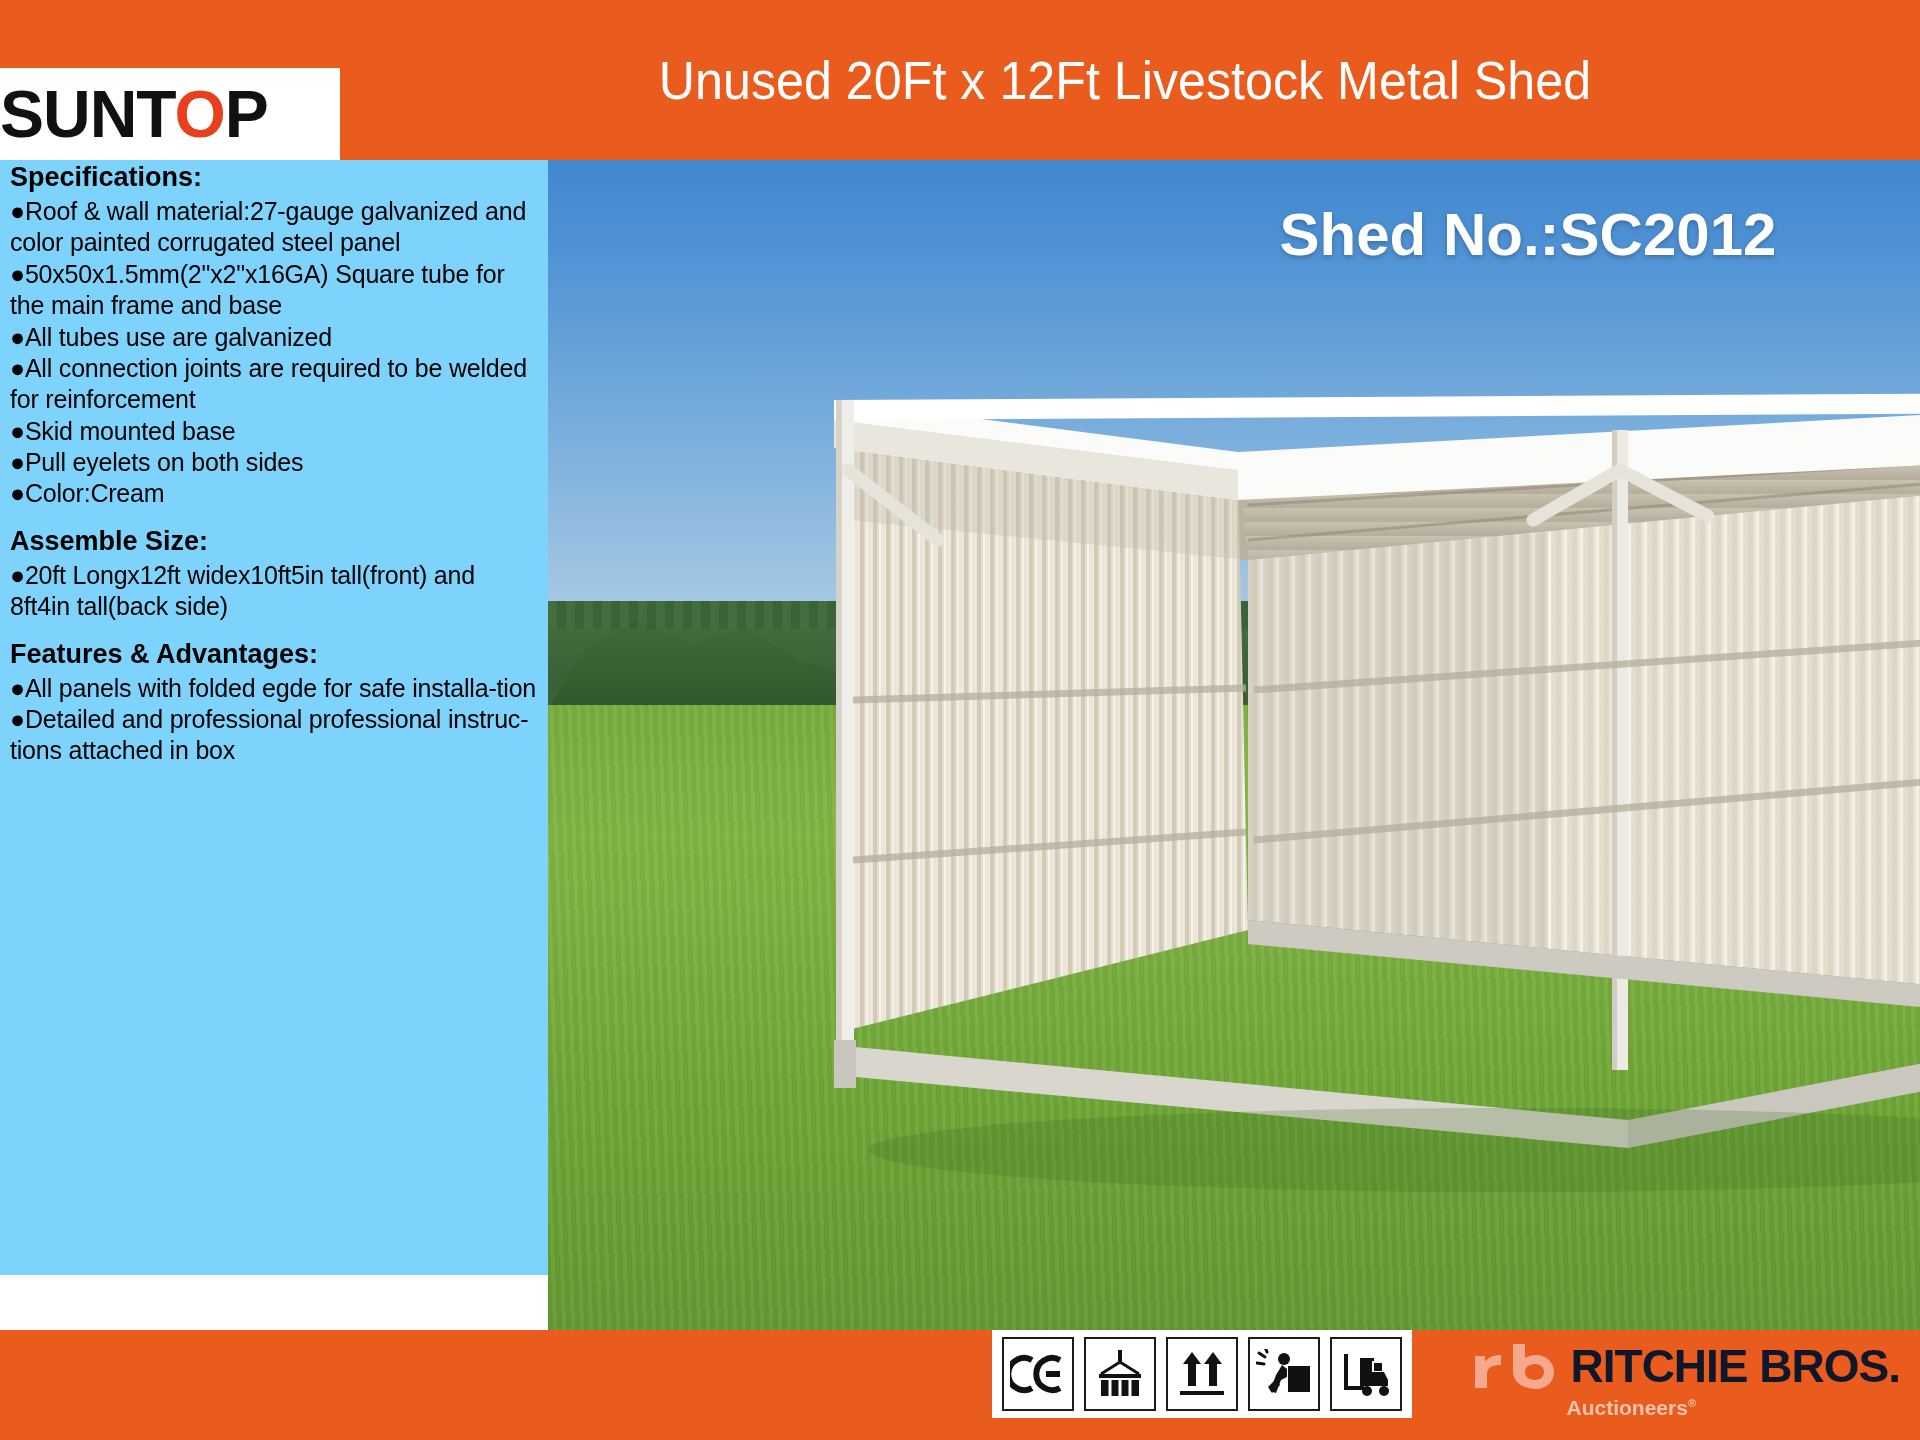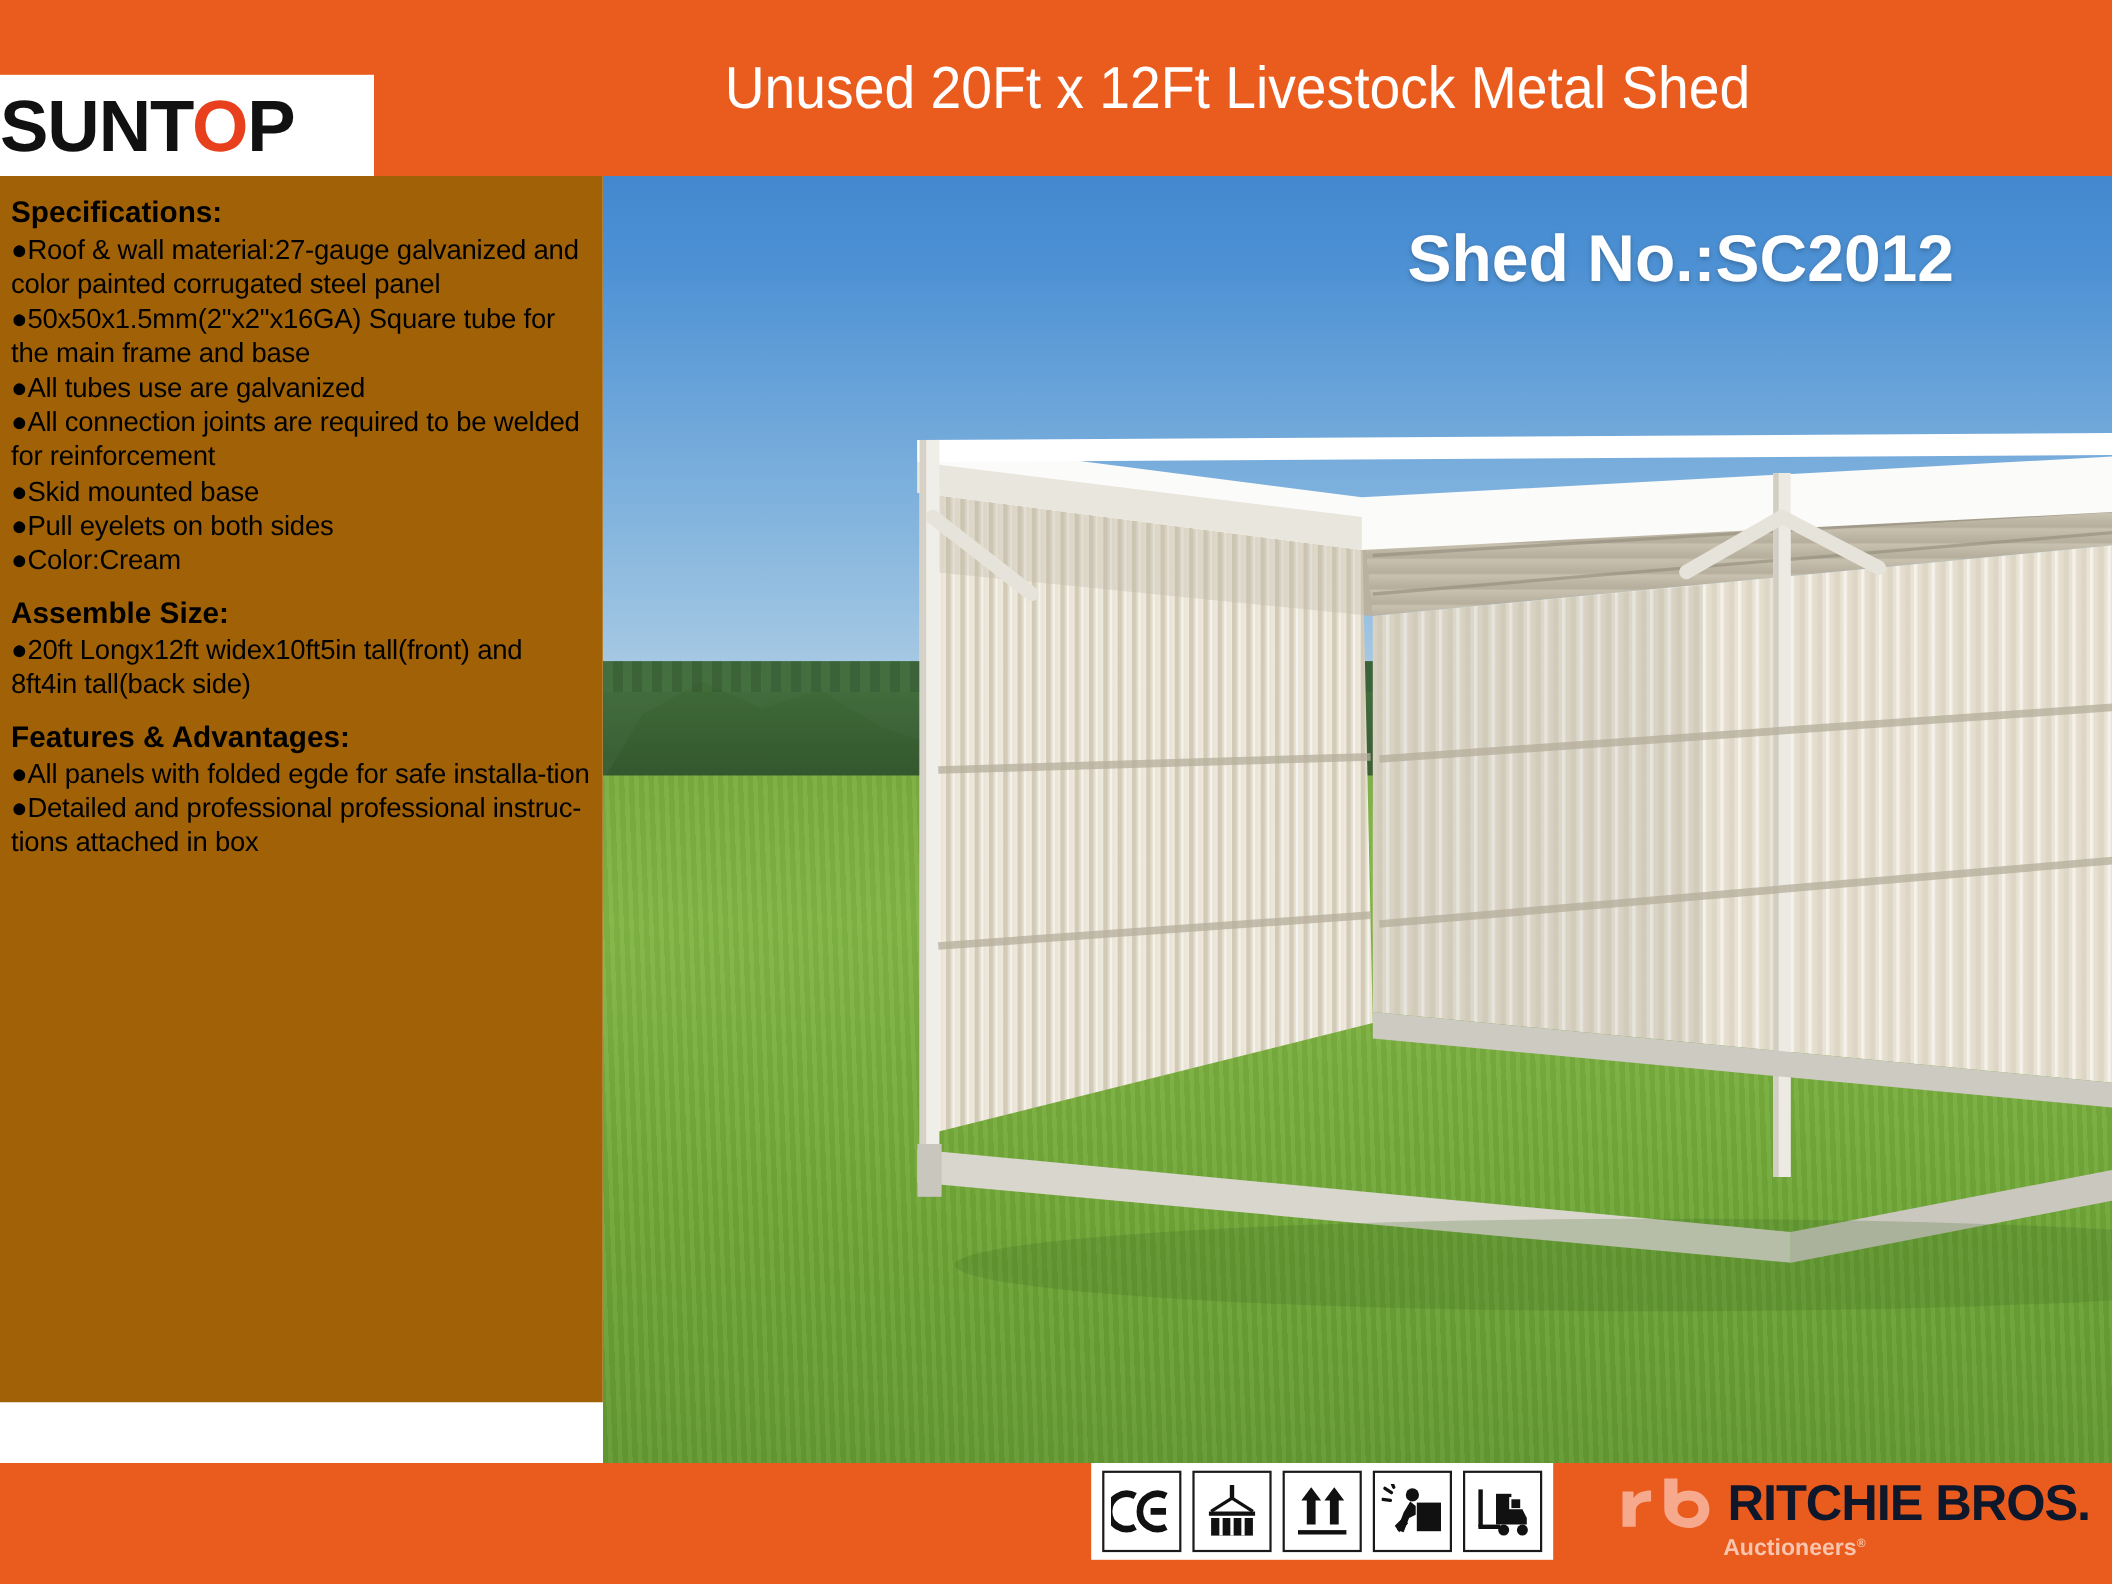--- a/index.html
+++ b/index.html
@@ -13,21 +13,21 @@
   .logo-text { font-size:66px; font-weight:bold; letter-spacing:-1px; color:#111111; line-height:1;
                font-family:"Liberation Sans", sans-serif; }
   .logo-text .o { color:#e8401c; }
   .header-title { position:absolute; left:360px; top:0; width:1530px; height:160px;
                   display:flex; align-items:center; justify-content:center;
                   color:#ffffff; font-size:54px; font-weight:normal; letter-spacing:0px;
                   transform:scaleX(0.93); transform-origin:center; }
 
   
   .left-panel { position:absolute; left:0; top:160px; width:548px; height:1115px;
-                background:#a16207; padding:16px 8px 0 10px; z-index:4; }
+                background:#7dd3fc; padding:0 8px 0 10px; z-index:4; }
   .sec-head { font-size:27px; font-weight:bold; color:#000; margin-top:14px; margin-bottom:2px; line-height:1.26; }
   .sec-head.first { margin-top:0; }
   .bullet-line { font-size:25px; color:#000; line-height:1.255; letter-spacing:-0.2px; }
 
   
   .drawing-wrap { position:absolute; left:0px; top:940px; width:548px; height:330px; }
   .drawing-wrap svg { display:block; }
 
   
   .photo { position:absolute; left:548px; top:0; width:1372px; height:1440px; overflow:hidden; z-index:1; }

